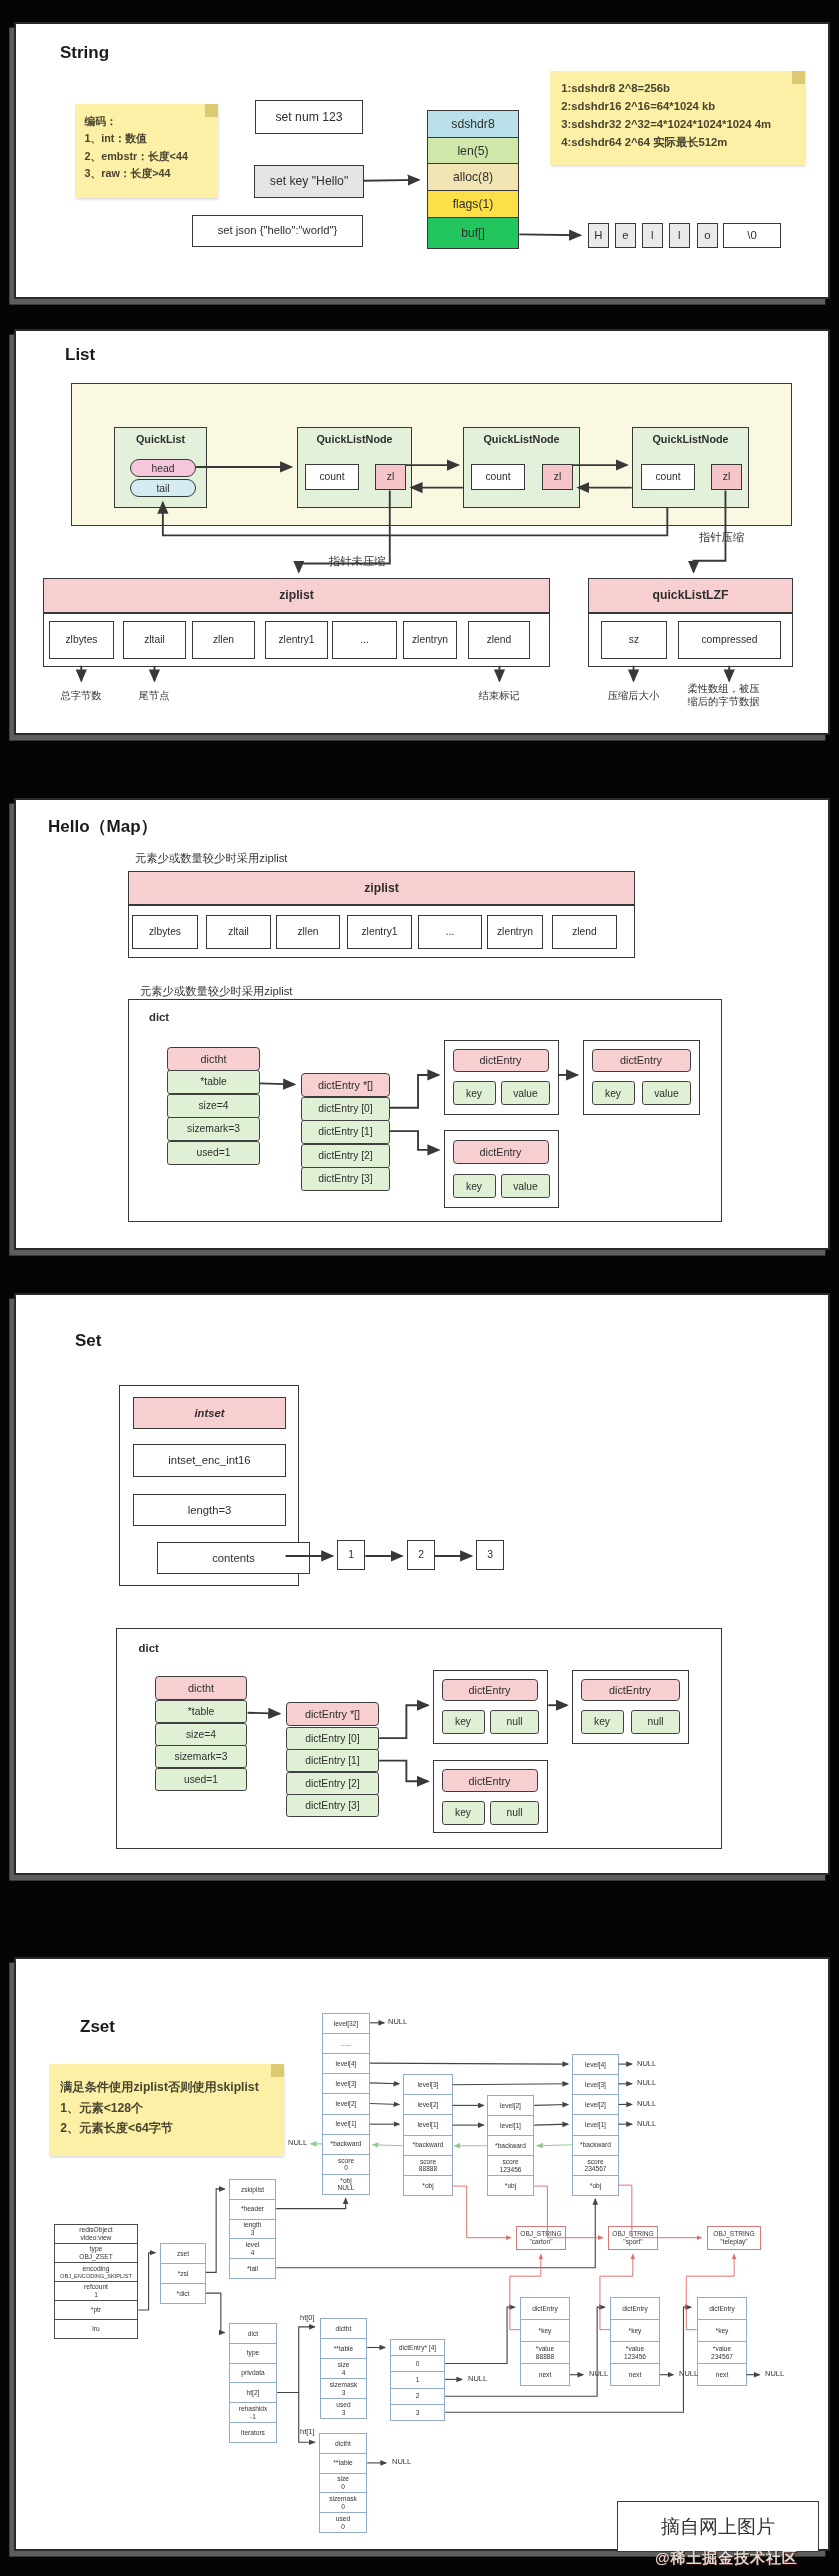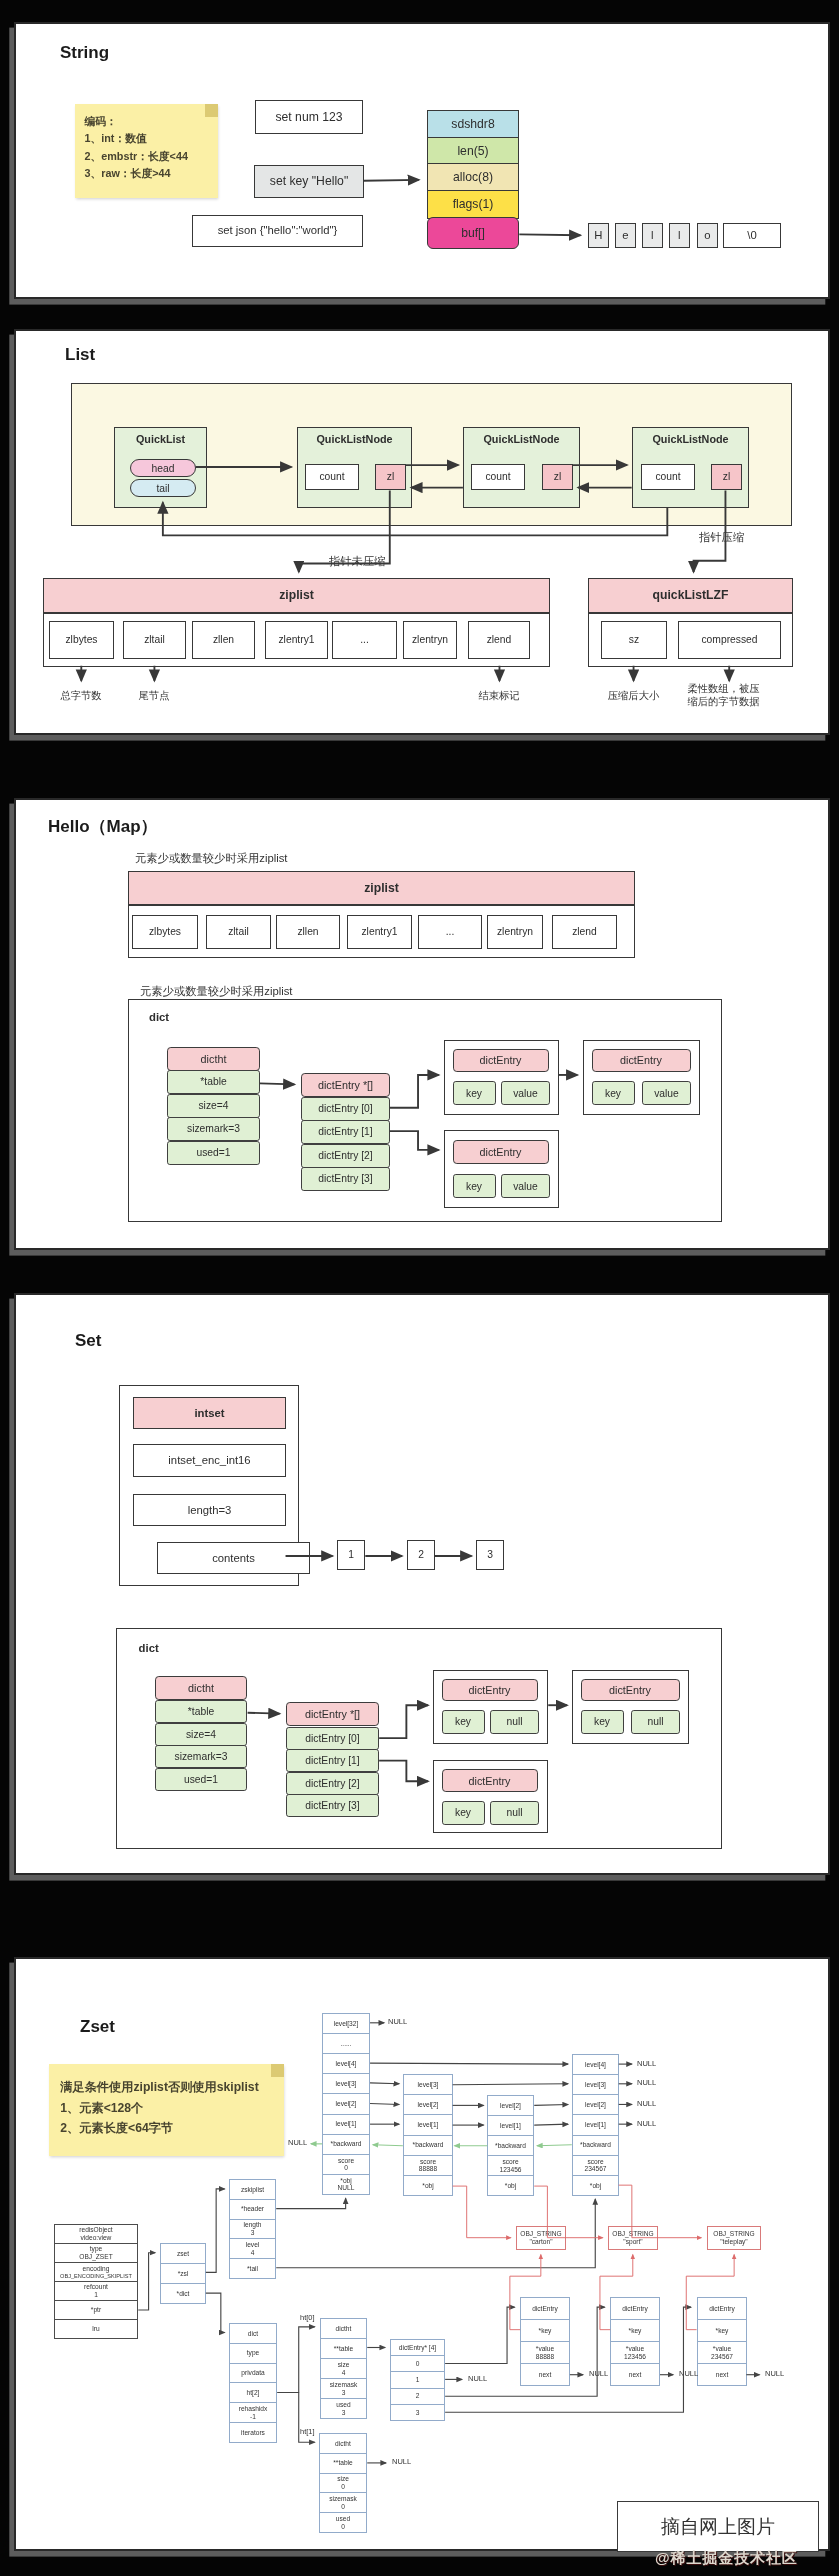--- a/index.html
+++ b/index.html
@@ -13,21 +13,21 @@
   .stick{position:absolute;background:#fbf0a6;color:#48442f;font-weight:600;
          box-shadow:0.9px 1.9px 2.8px rgba(0,0,0,.18);box-sizing:border-box;}
   .stick::after{content:'';position:absolute;top:0;right:0;border-width:0 0 13px 13px;
          border-style:solid;border-color:#fff #fff #dcca73 #dcca73;}
   .stick div{position:relative;z-index:1;}
   .bx{position:absolute;border:1.9px solid #383838;background:#fff;display:flex;align-items:center;
       justify-content:center;text-align:center;color:#2e2e2e;font-size:12.2px;box-sizing:border-box;line-height:1.15;}
   .gray{background:#e4e6e6;}
   .f11{font-size:10.3px;} .f12{font-size:11.3px;}
   .r-blue{background:#b9e0e8;} .r-green{background:#cfe7a9;} .r-yellow{background:#f1e5b3;}
-  .r-orange{background:#fde047;} .r-red{background:#ec4899;border-radius:6px;}
+  .r-orange{background:#fde047;} .r-red{background:#22c55e;}
   .chcell{background:#e9eaea;}
   .cream{background:#fbf8e2;}
   .gbox{background:#e4f1da;}
   .btitle{position:absolute;left:0;width:100%;text-align:center;font-weight:bold;font-size:10.8px;color:#2e2e2e;}
   .pill{position:absolute;border:1.9px solid #383838;border-radius:9px;display:flex;align-items:center;
         justify-content:center;font-size:10.3px;color:#2e2e2e;box-sizing:border-box;}
   .pk{background:#f6c7db;} .bl{background:#d5ebf2;}
   .zlh{background:#f7cfd1;font-weight:600;}
   .ph{position:absolute;background:#f7cfd1;border:1.9px solid #3c3c3c;border-radius:3.8px;display:flex;
       align-items:center;justify-content:center;font-size:10.8px;color:#2e2e2e;box-sizing:border-box;}
@@ -65,20 +65,26 @@
       <div>3、raw：长度&gt;44</div>
     </div>
     <div class="bx" style="left:239px;top:76px;width:108px;height:34px;">set num 123</div>
     <div class="bx gray" style="left:238px;top:141px;width:110px;height:33px;">set key "Hello"</div>
     <div class="bx" style="left:176px;top:191px;width:171px;height:32px;font-size:11.3px;">set json {"hello":"world"}</div>
     <div class="bx r-blue" style="left:411px;top:86px;width:92px;height:28px;">sdshdr8</div>
     <div class="bx r-green" style="left:411px;top:113px;width:92px;height:28px;">len(5)</div>
     <div class="bx r-yellow" style="left:411px;top:139px;width:92px;height:29px;">alloc(8)</div>
     <div class="bx r-orange" style="left:411px;top:166px;width:92px;height:29px;">flags(1)</div>
     <div class="bx r-red" style="left:411px;top:193px;width:92px;height:32px;">buf[]</div>
+    <div class="stick" style="left:534px;top:47px;width:255px;height:94px;padding:8.4px 11.3px;font-size:11.3px;line-height:1.6;">
+      <div>1:sdshdr8 2^8=256b</div>
+      <div>2:sdshdr16 2^16=64*1024 kb</div>
+      <div>3:sdshdr32 2^32=4*1024*1024*1024 4m</div>
+      <div>4:sdshdr64 2^64 实际最长512m</div>
+    </div>
     <div class="bx chcell f12" style="left:572px;top:199px;width:20.7px;height:25px;">H</div>
     <div class="bx chcell f12" style="left:599px;top:199px;width:20.7px;height:25px;">e</div>
     <div class="bx chcell f12" style="left:626px;top:199px;width:20.7px;height:25px;">l</div>
     <div class="bx chcell f12" style="left:653px;top:199px;width:20.7px;height:25px;">l</div>
     <div class="bx chcell f12" style="left:681px;top:199px;width:20.7px;height:25px;">o</div>
     <div class="bx f12" style="left:707px;top:199px;width:58px;height:25px;">\0</div>
     <svg class="ov" width="816" height="277" viewBox="0 0 869 295">
       <defs>
           <marker id="s-ar" markerWidth="8" markerHeight="8" refX="6" refY="3" orient="auto">
             <path d="M0,0 L7,3 L0,6 Z" fill="#383838"></path>
@@ -210,21 +216,21 @@
         <polyline points="278,115 308,115 308,80 330,80" fill="none" stroke="#383838" stroke-width="2" marker-end="url(#h-ar)"></polyline>
         <line x1="458" y1="80" x2="478" y2="80" stroke="#383838" stroke-width="2" marker-end="url(#h-ar)"></line>
         <polyline points="278,140 308,140 308,160 330,160" fill="none" stroke="#383838" stroke-width="2" marker-end="url(#h-ar)"></polyline>
       </svg>
     </div>
   </section>
 
   <section class="panel" style="left:14px;top:1293px;width:816px;height:582px;">
     <div class="ptt" style="left:59px;top:36px;">Set</div>
     <div class="a" style="left:103px;top:90px;width:180px;height:201px;border:1.9px solid #383838;background:#fff;">
-      <div class="bx zlh" style="left:13px;top:11.3px;width:153px;height:32px;font-size:11.3px;">intset</div>
+      <div class="bx zlh" style="left:13px;top:11.3px;width:153px;height:32px;font-size:11.3px;font-style:italic;">intset</div>
       <div class="bx f12" style="left:13px;top:58px;width:153px;height:33px;">intset_enc_int16</div>
       <div class="bx f12" style="left:13px;top:108px;width:153px;height:32px;">length=3</div>
       <div class="bx f12" style="left:13px;top:156px;width:153px;height:32px;margin-left:24px;">contents</div>
     </div>
     <div class="bx f11" style="left:321px;top:245px;width:28px;height:30px;">1</div>
     <div class="bx f11" style="left:391px;top:245px;width:28px;height:30px;">2</div>
     <div class="bx f11" style="left:460px;top:245px;width:28px;height:30px;">3</div>
 
     <div class="a" style="left:100px;top:333px;width:606px;height:221px;border:1.9px solid #383838;background:#fff;">
       <div class="a" style="left:21.6px;top:13px;font-size:11.3px;font-weight:bold;color:#2e2e2e;">dict</div>

